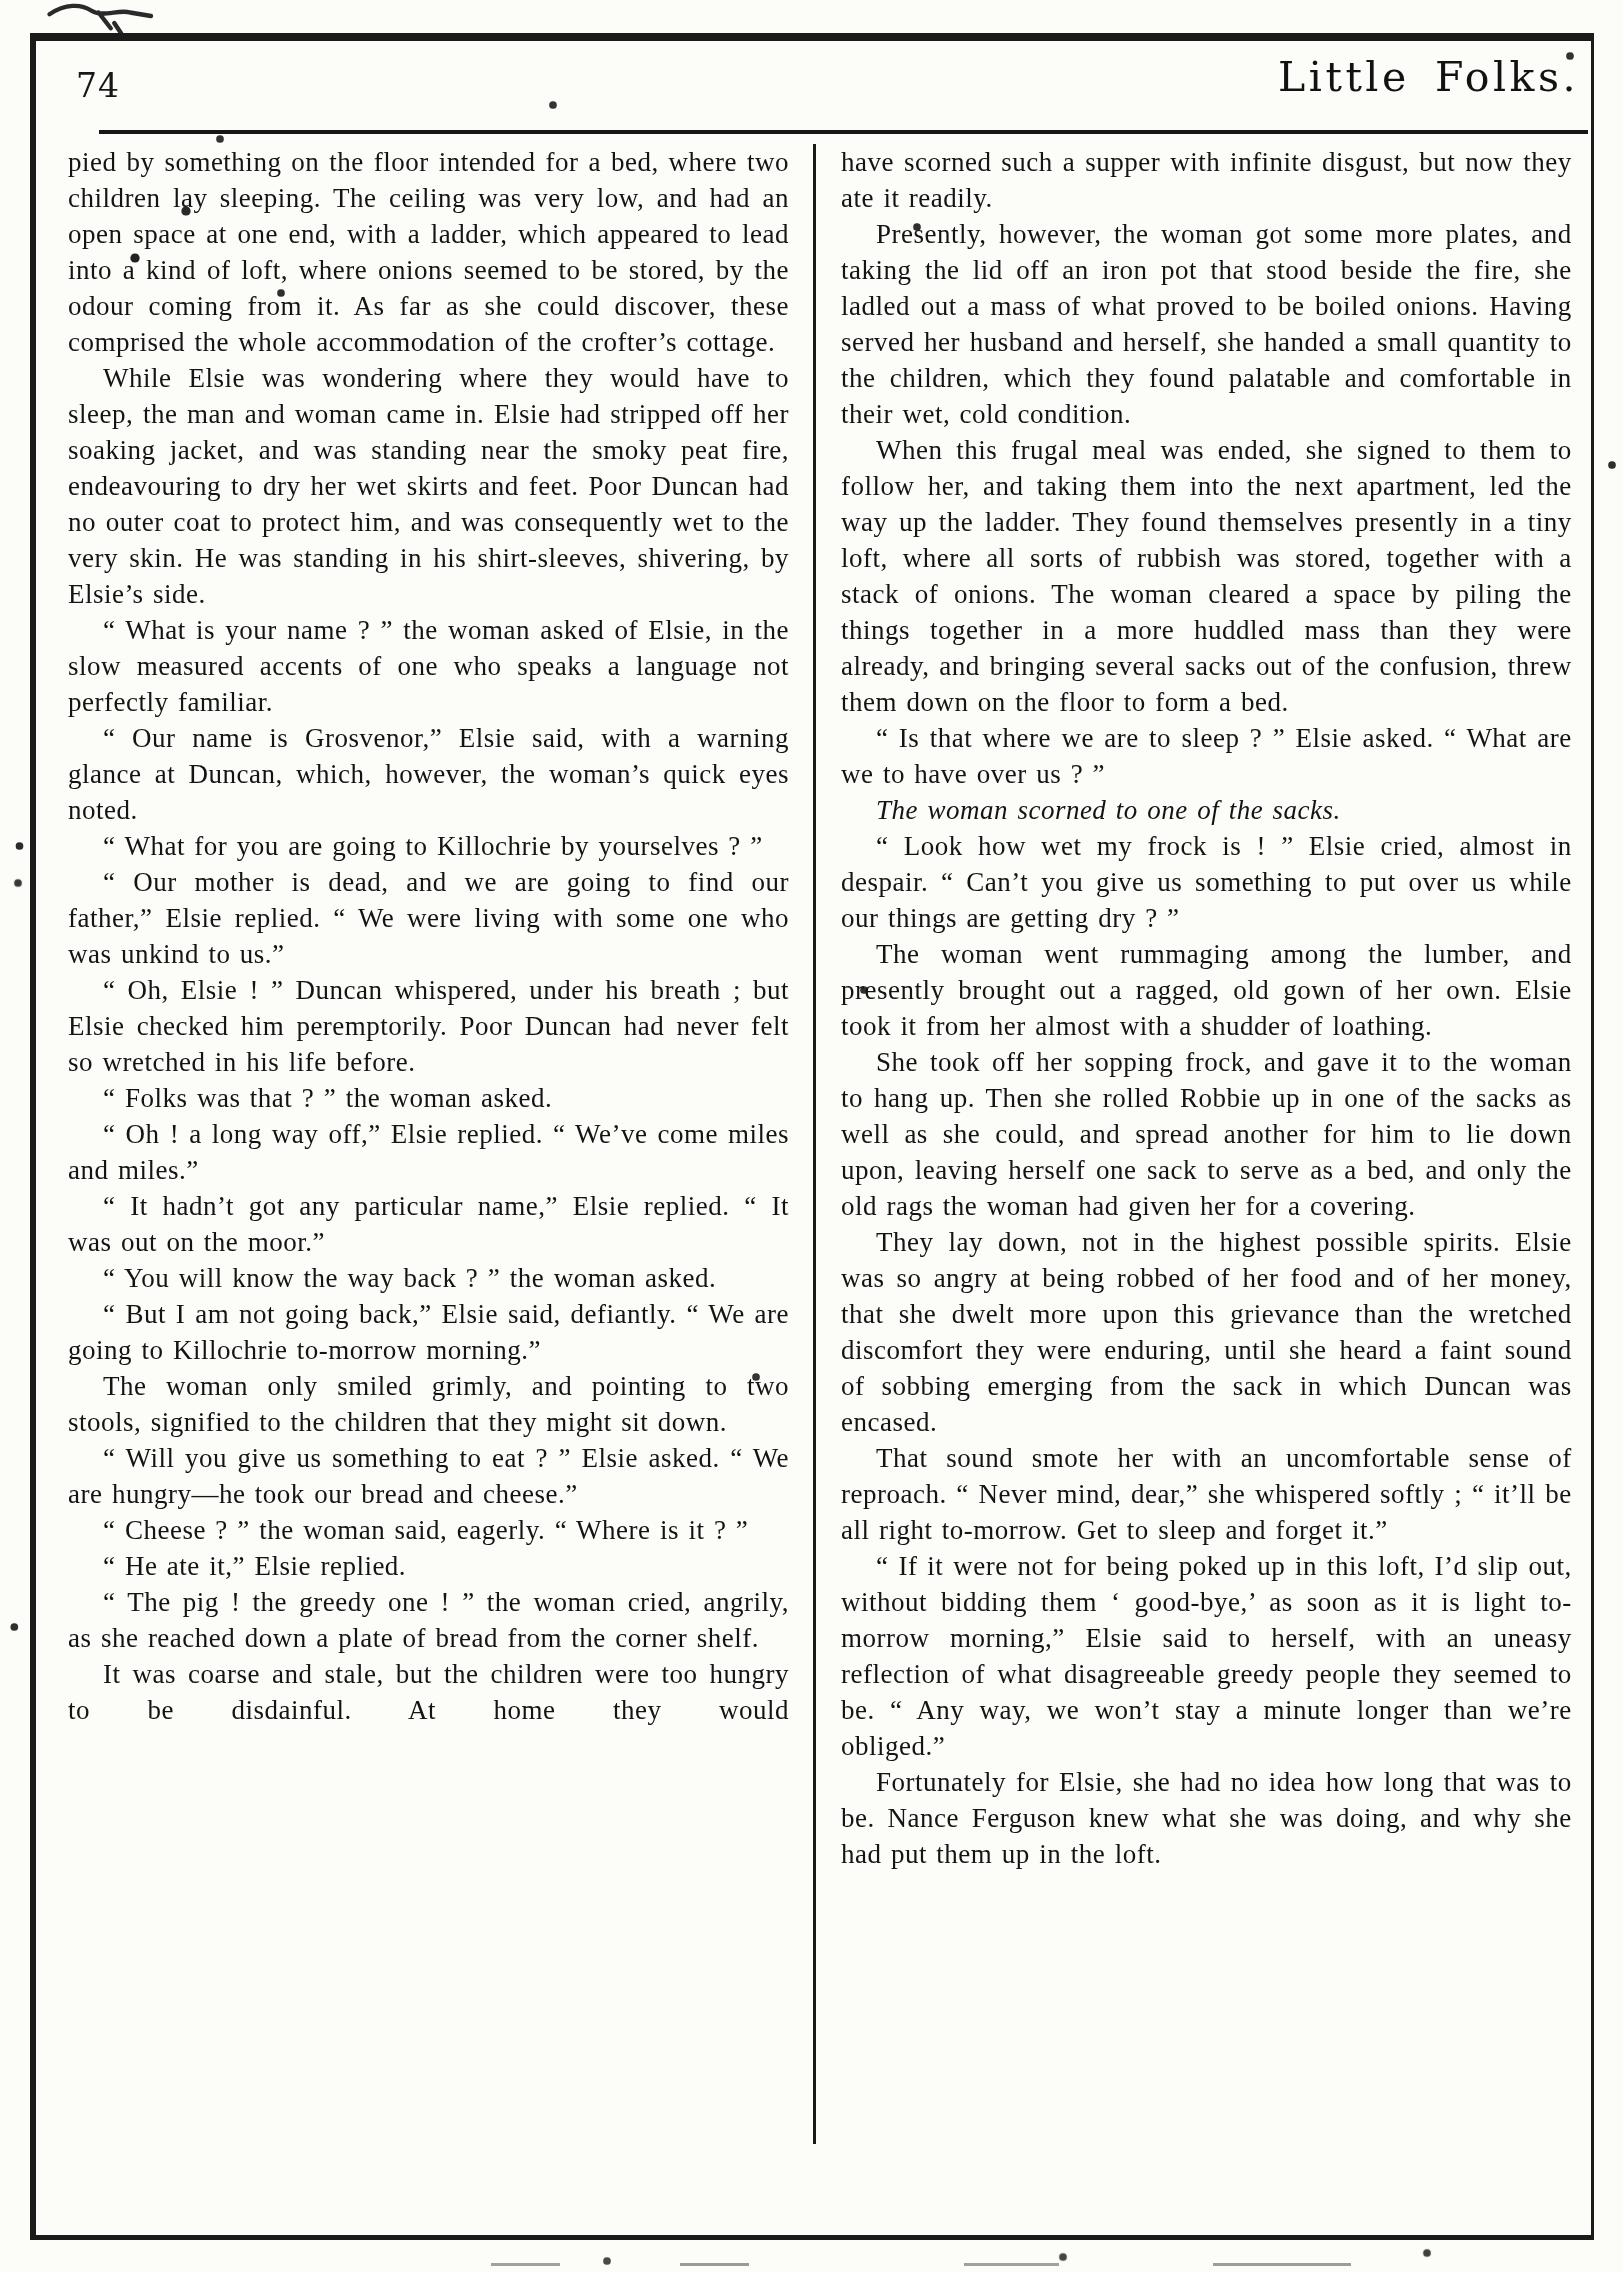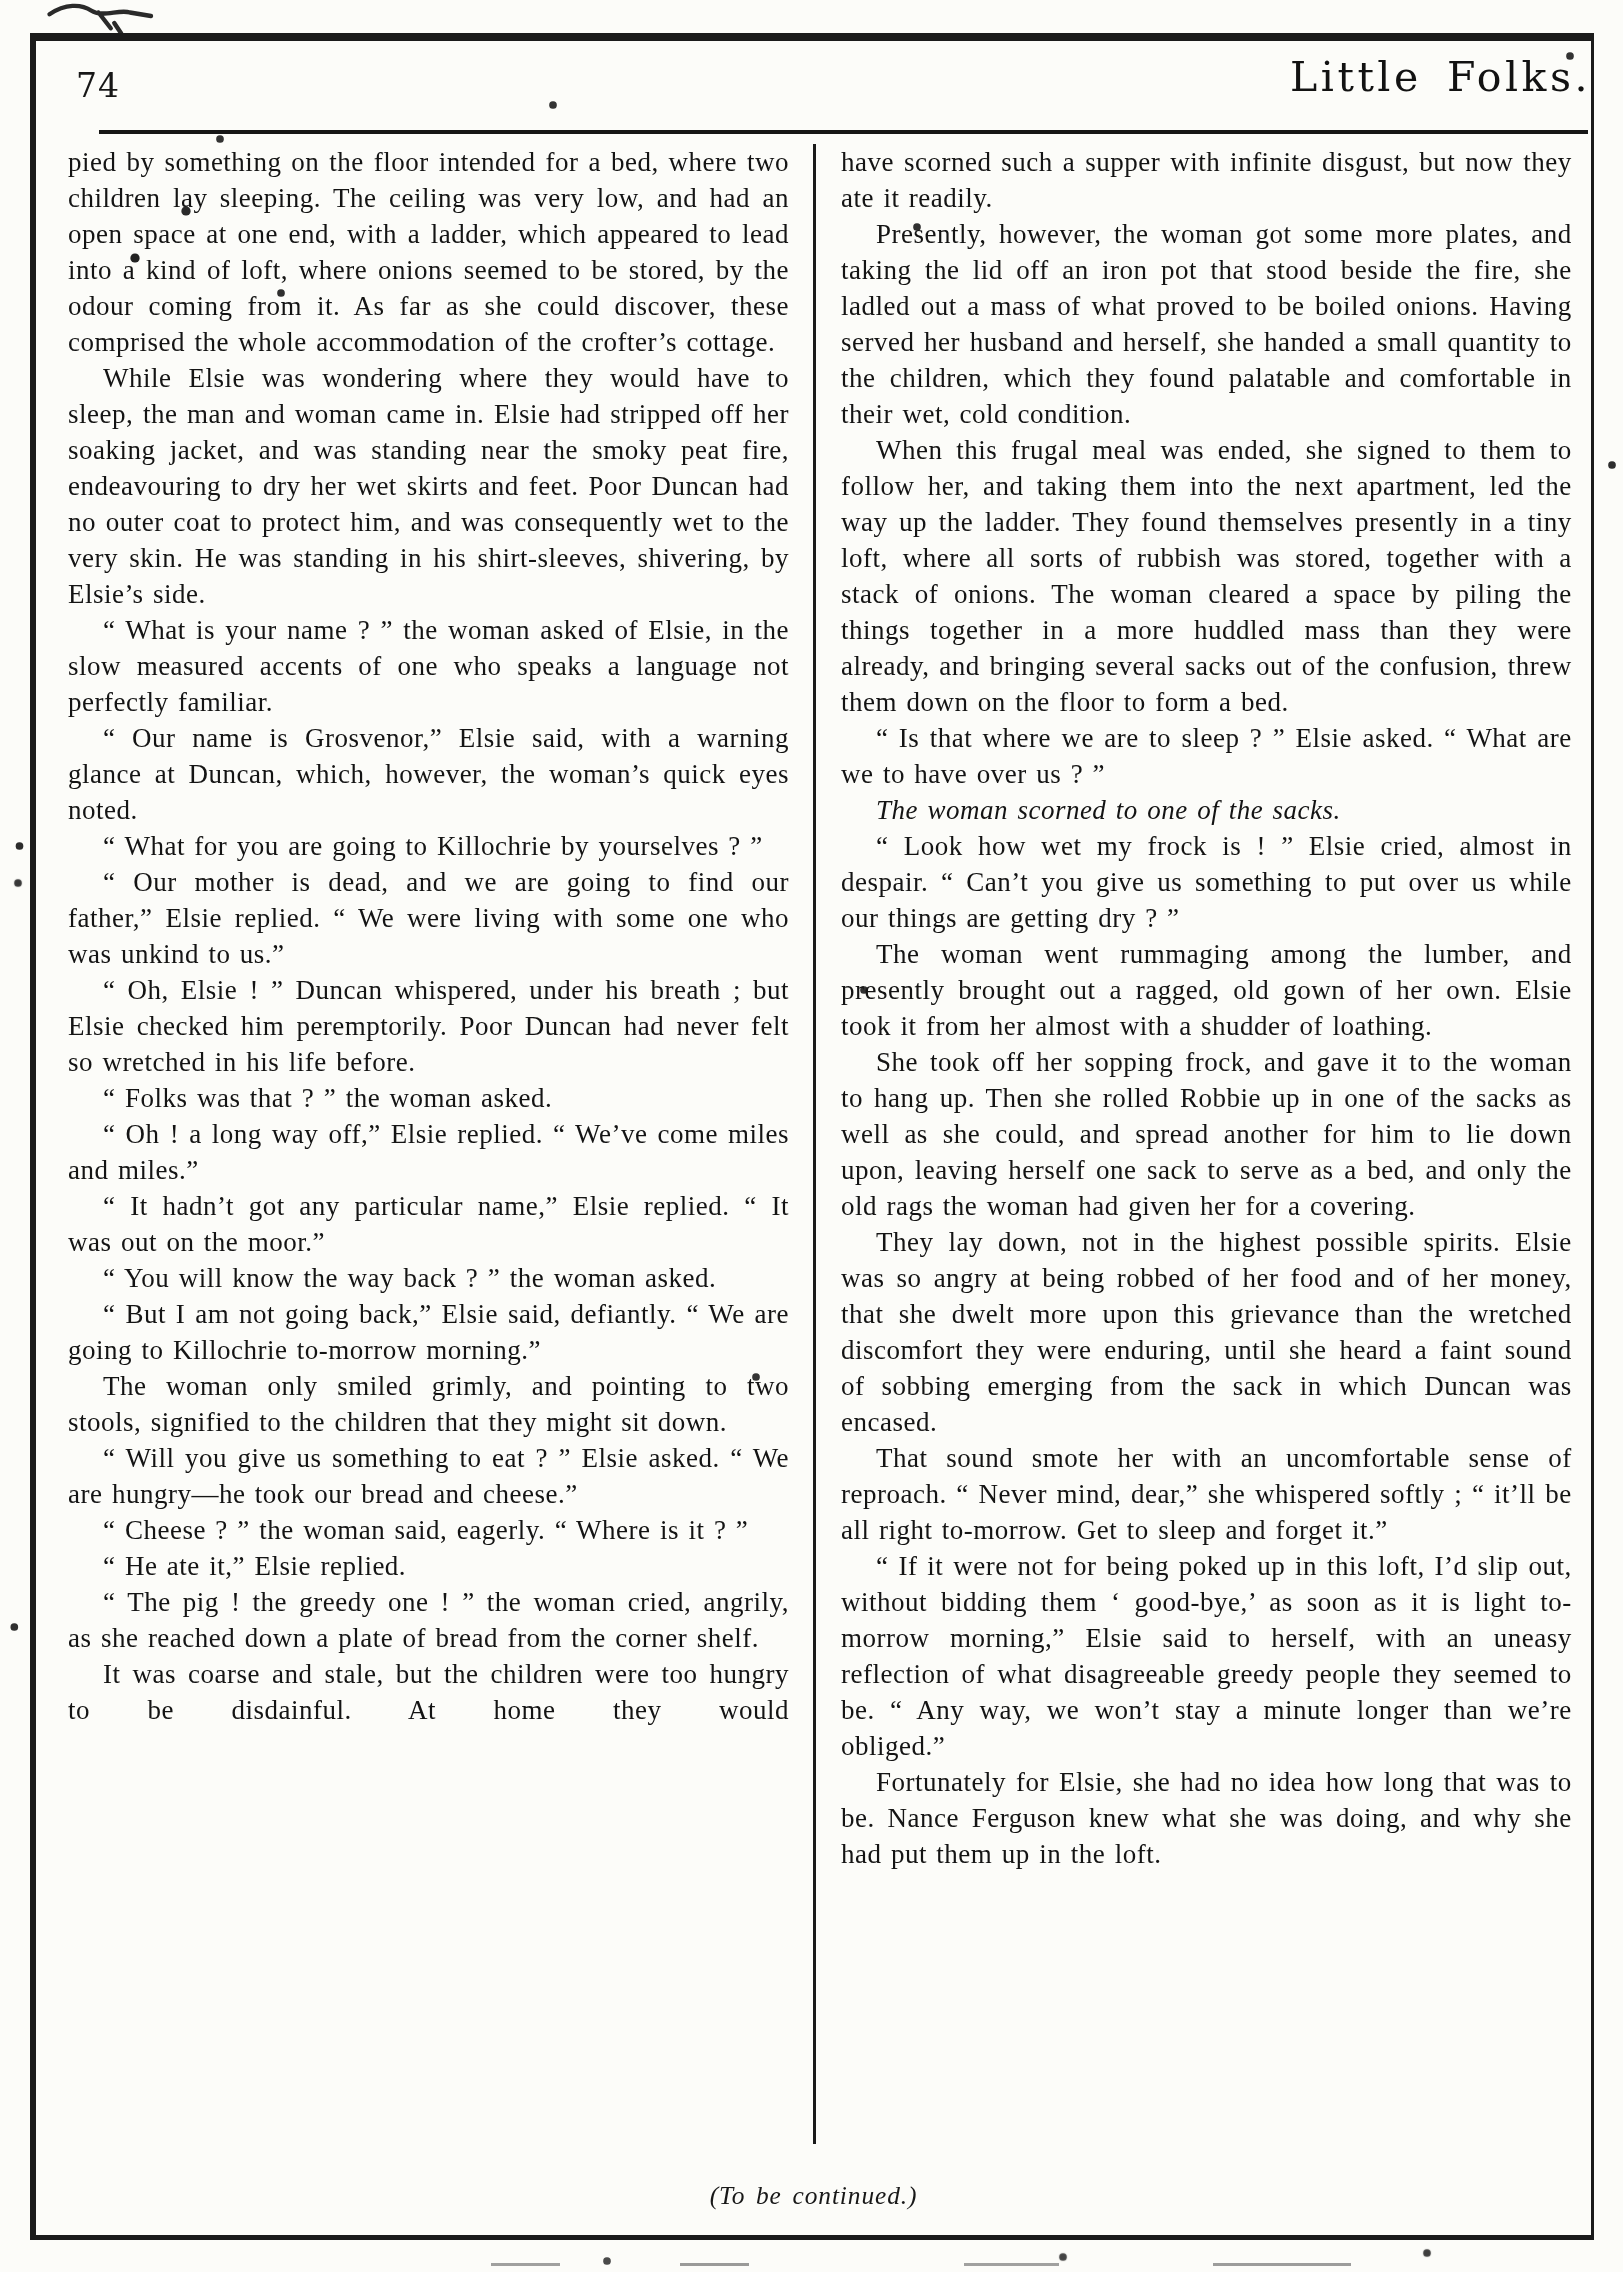--- a/index.html
+++ b/index.html
@@ -12,21 +12,21 @@
     color:#141414;
   }
   
   .frame{
     position:absolute;left:30px;top:33px;
     width:1564px;height:2207px;
     border-style:solid;border-color:#1b1b1b;
     border-width:8px 3.5px 5.3px 6.1px;
     box-sizing:border-box;
   }
-  .header{position:absolute;top:5.3px;left:0;right:0;height:91px;}
+  .header{position:absolute;top:5.3px;left:0;right:12px;height:91px;}
   .page-number{
     position:absolute;left:40px;top:19.3px;
     font-family:"DejaVu Serif", serif;
     font-size:33px;letter-spacing:0.9px;color:#171717;
   }
   .journal-title{
     position:absolute;left:0;right:0;top:7px;
     text-align:right;
     font-family:"DejaVu Serif", serif;
     font-size:41px;letter-spacing:3.5px;color:#121212;
@@ -141,20 +141,19 @@
           <p class="para indent">“ Look how wet my frock is ! ” Elsie cried, almost in despair.  “ Can’t you give us something to put over us while our things are getting dry ? ”</p>
           <p class="para indent">The woman went rummaging among the lumber, and presently brought out a ragged, old gown of her own.  Elsie took it from her almost with a shudder of loathing.</p>
           <p class="para indent">She took off her sopping frock, and gave it to the woman to hang up.  Then she rolled Robbie up in one of the sacks as well as she could, and spread another for him to lie down upon, leaving herself one sack to serve as a bed, and only the old rags the woman had given her for a covering.</p>
           <p class="para indent">They lay down, not in the highest possible spirits.  Elsie was so angry at being robbed of her food and of her money, that she dwelt more upon this grievance than the wretched discomfort they were enduring, until she heard a faint sound of sobbing emerging from the sack in which Duncan was encased.</p>
           <p class="para indent">That sound smote her with an uncomfortable sense of reproach.  “ Never mind, dear,” she whispered softly ; “ it’ll be all right to-morrow. Get to sleep and forget it.”</p>
           <p class="para indent">“ If it were not for being poked up in this loft, I’d slip out, without bidding them ‘ good-bye,’ as soon as it is light to-morrow morning,” Elsie said to herself, with an uneasy reflection of what disagreeable greedy people they seemed to be.  “ Any way, we won’t stay a minute longer than we’re obliged.”</p>
           <p class="para indent">Fortunately for Elsie, she had no idea how long that was to be.  Nance Ferguson knew what she was doing, and why she had put them up in the loft.</p>
         </div>
     </div>
 
-    <div class="footer-line">(To be continued.)</div>
 
   </div>
 
   <div class="bottom-smudge"></div>
 
 </div>
 
 
 </body></html>

